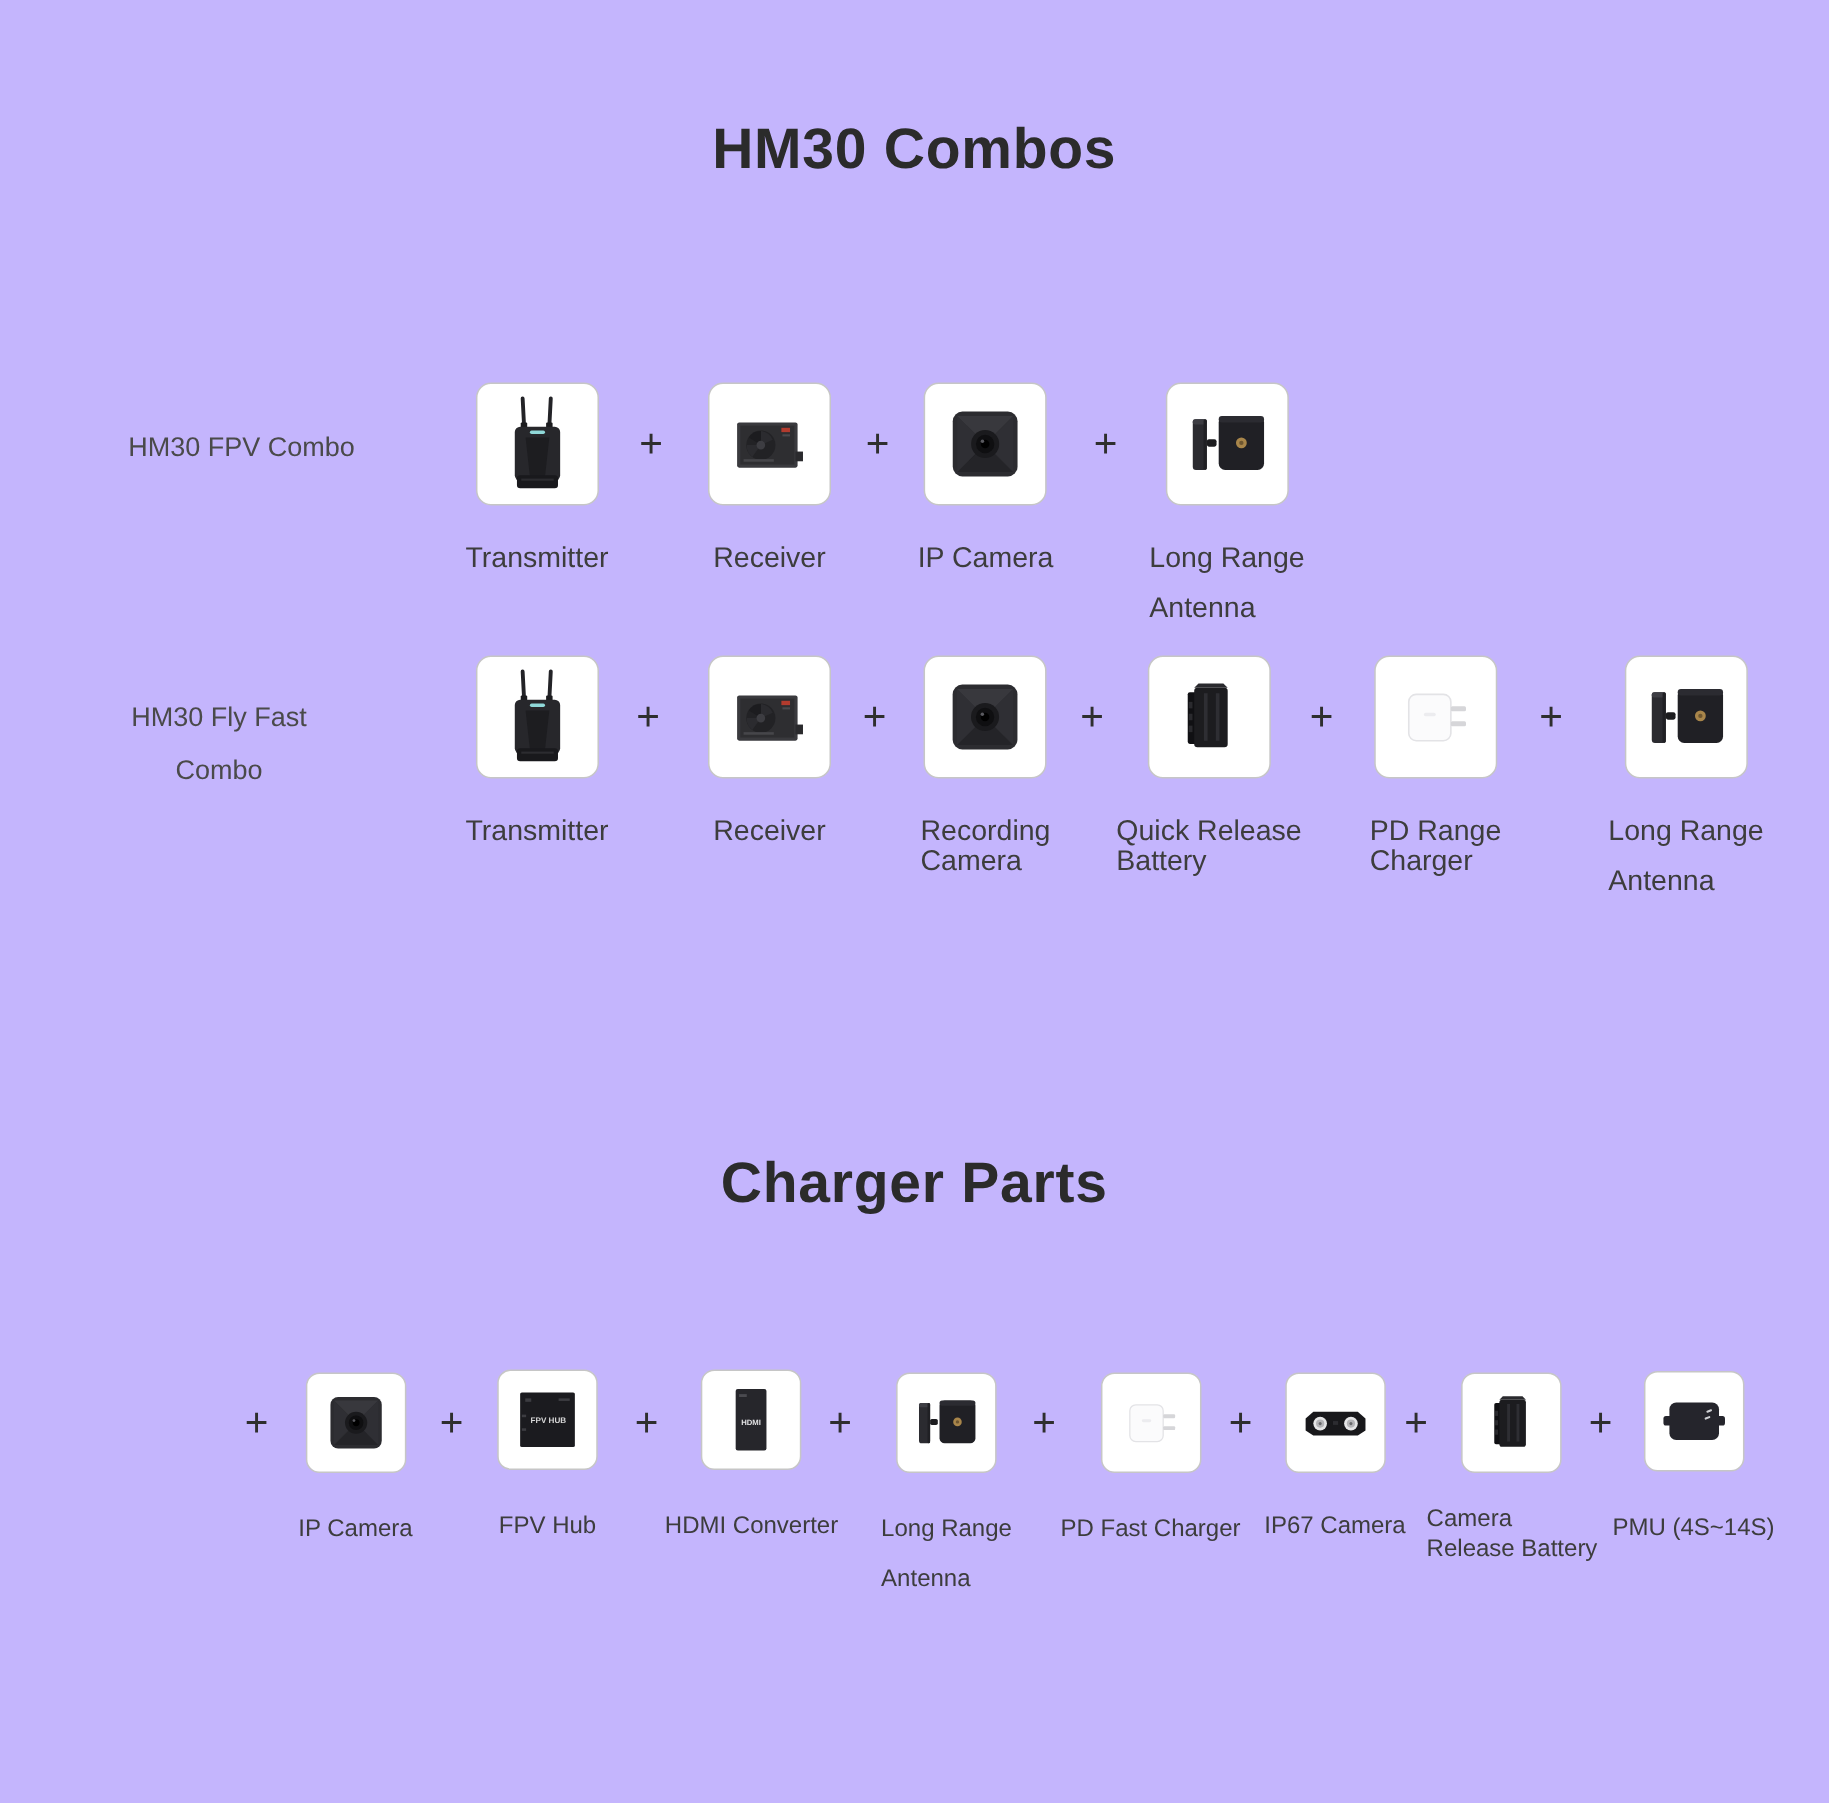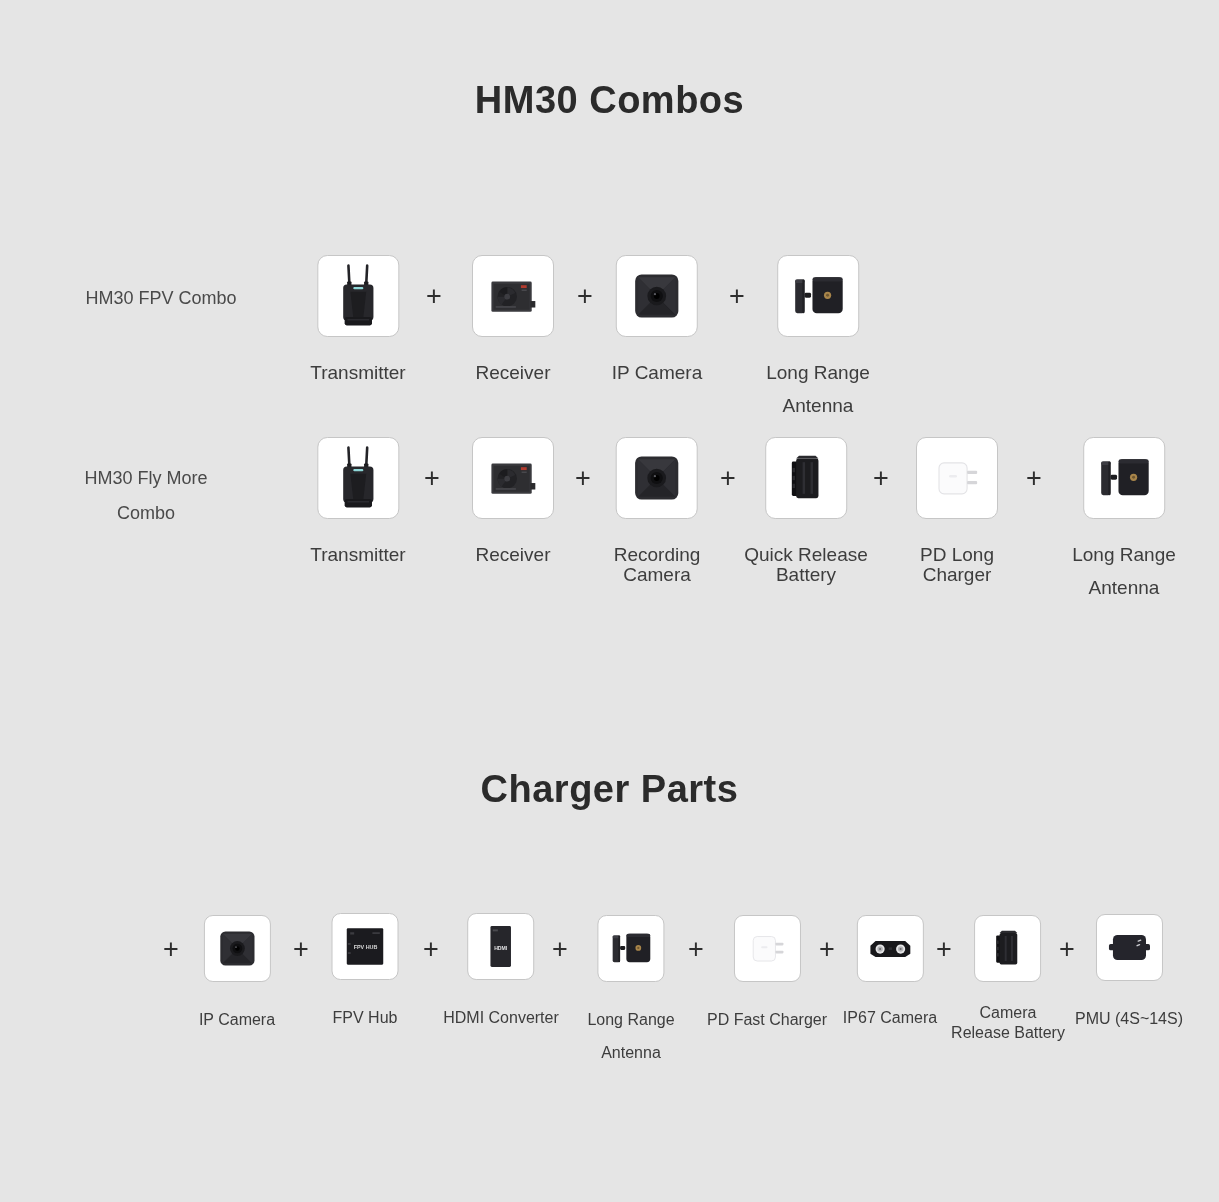--- a/index.html
+++ b/index.html
@@ -1,18 +1,18 @@
 <!DOCTYPE html>
 <html><head>
 <meta charset="utf-8">
 <style>
   * { margin:0; padding:0; box-sizing:border-box; }
   html,body { background:#ffffff; }
   body { font-family:"Liberation Sans","DejaVu Sans",sans-serif; }
-  .canvas { position:relative; width:1219px; height:1202px; background:#e5e5e5; margin:0 auto; overflow:hidden; }
+  .canvas { position:relative; width:1219px; height:1202px; background:#c4b5fd; margin:0 auto; overflow:hidden; }
 
   .section-title {
     position:absolute; left:0; width:100%; text-align:center;
     font-size:38px; font-weight:bold; color:#2b2b2b; letter-spacing:0.5px;
   }
 
   .combo-label {
     position:absolute; transform:translateX(-50%);
     font-size:18px; color:#4a4a4a; text-align:center; line-height:35px; white-space:nowrap;
   }
@@ -20,21 +20,21 @@
   .item { position:absolute; transform:translateX(-50%); display:flex; flex-direction:column; align-items:center; }
   .box {
     background:#ffffff; border:1px solid #c6c6c6; border-radius:10px;
     display:flex; align-items:center; justify-content:center;
   }
   .item.big .box { width:82px; height:82px; }
   .item.small .box { width:67px; height:67px; border-radius:9px; }
   .item.big .dev { width:72px; height:72px; }
   .item.small .dev { width:57px; height:57px; }
 
-  .plabel { text-align:center; color:#3d3d3d; }
+  .plabel { text-align:left; color:#3d3d3d; }
   .item.big .plabel { margin-top:26px; font-size:19px; line-height:20px; }
   .row2 .plabel { margin-top:33px; }
   .item.small .plabel { margin-top:28px; font-size:16px; line-height:20px; }
   .ln { display:block; white-space:nowrap; }
   .ln.spaced:not(:empty) { margin-top:13px; }
 
   .plus {
     position:absolute; transform:translate(-50%,-50%);
     font-size:27px; color:#2e2e2e; font-weight:400; line-height:1;
   }
@@ -201,21 +201,21 @@
           <use href="#sym-antenna" xlink:href="#sym-antenna"></use>
         </svg>
     </div>
     <div class="plabel">
       <span class="ln">Long Range</span>
       <span class="ln spaced">Antenna</span>
     </div>
   </div>
 
   <div class="combo-label" style="left:146px;top:461px">
-    <span class="ln">HM30 Fly More</span>
+    <span class="ln">HM30 Fly Fast</span>
     <span class="ln">Combo</span>
   </div>
 
   <div class="item big row2" style="left:358px;top:437px">
     <div class="box">
       <svg class="dev" viewBox="0 0 100 100">
           <use href="#sym-transmitter" xlink:href="#sym-transmitter"></use>
         </svg>
     </div>
     <div class="plabel">
@@ -264,21 +264,21 @@
   </div>
   <div class="plus" style="left:881px;top:478px">+</div>
 
   <div class="item big row2" style="left:957px;top:437px">
     <div class="box">
       <svg class="dev" viewBox="0 0 100 100">
           <use href="#sym-charger" xlink:href="#sym-charger"></use>
         </svg>
     </div>
     <div class="plabel">
-      <span class="ln">PD Long</span>
+      <span class="ln">PD Range</span>
       <span class="ln">Charger</span>
     </div>
   </div>
   <div class="plus" style="left:1034px;top:478px">+</div>
 
   <div class="item big row2" style="left:1124px;top:437px">
     <div class="box">
       <svg class="dev" viewBox="0 0 100 100">
           <use href="#sym-antenna" xlink:href="#sym-antenna"></use>
         </svg>

